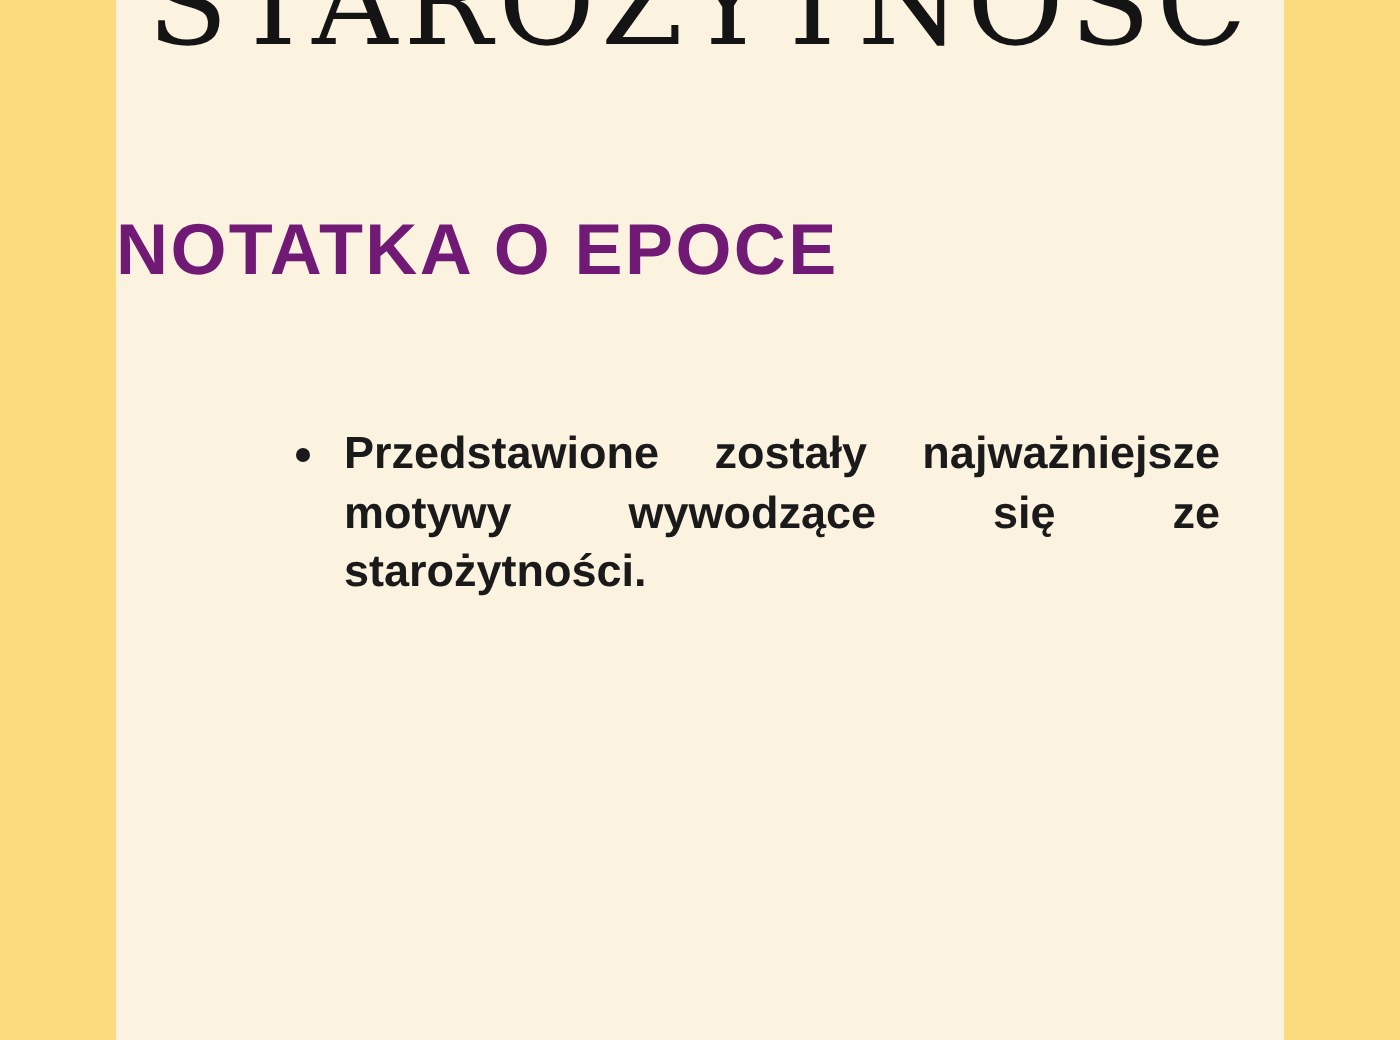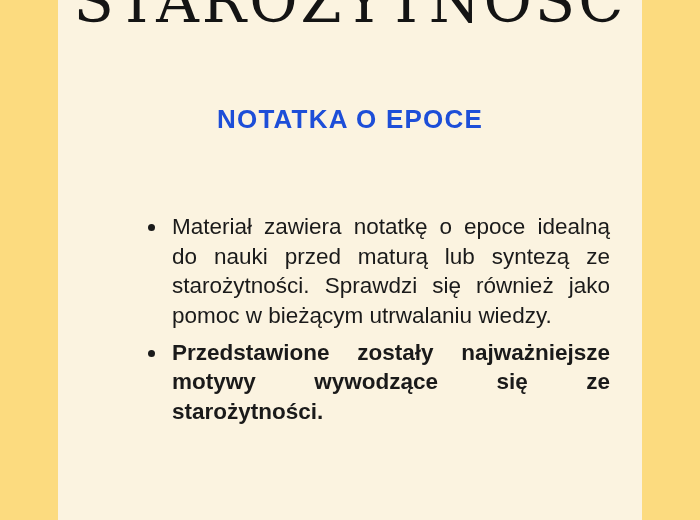--- a/index.html
+++ b/index.html
@@ -43,26 +43,26 @@
     top: -26px;
     left: 0;
     right: 0;
     white-space: nowrap;
   }
   .subtitle {
     position: absolute;
     top: 104px;
     left: 0;
     right: 0;
-    text-align: center;
+    text-align: left;
     font-family: "Liberation Sans", sans-serif;
     font-weight: 700;
-    font-size: 26px;
+    font-size: 36px;
     letter-spacing: 1.2px;
-    color: #1d4ed8;
+    color: #701a75;
   }
   .bullets {
     position: absolute;
     top: 212px;
     left: 82px;
     width: 470px;
     margin: 0;
     padding: 0;
     list-style: none;
   }
@@ -93,17 +93,16 @@
   }
 </style>
 </head>
 <body>
 
 <div class="page">
   <div class="card">
     <h1 class="title">STAROŻYTNOŚĆ</h1>
     <div class="subtitle">NOTATKA O EPOCE</div>
     <ul class="bullets">
-      <li>Materiał zawiera notatkę o epoce idealną do nauki przed maturą lub syntezą ze starożytności. Sprawdzi się również jako pomoc w bieżącym utrwalaniu wiedzy.</li>
       <li>Przedstawione zostały najważniejsze motywy wywodzące się ze starożytności.</li>
     </ul>
   </div>
 </div>
 
 </body></html>

